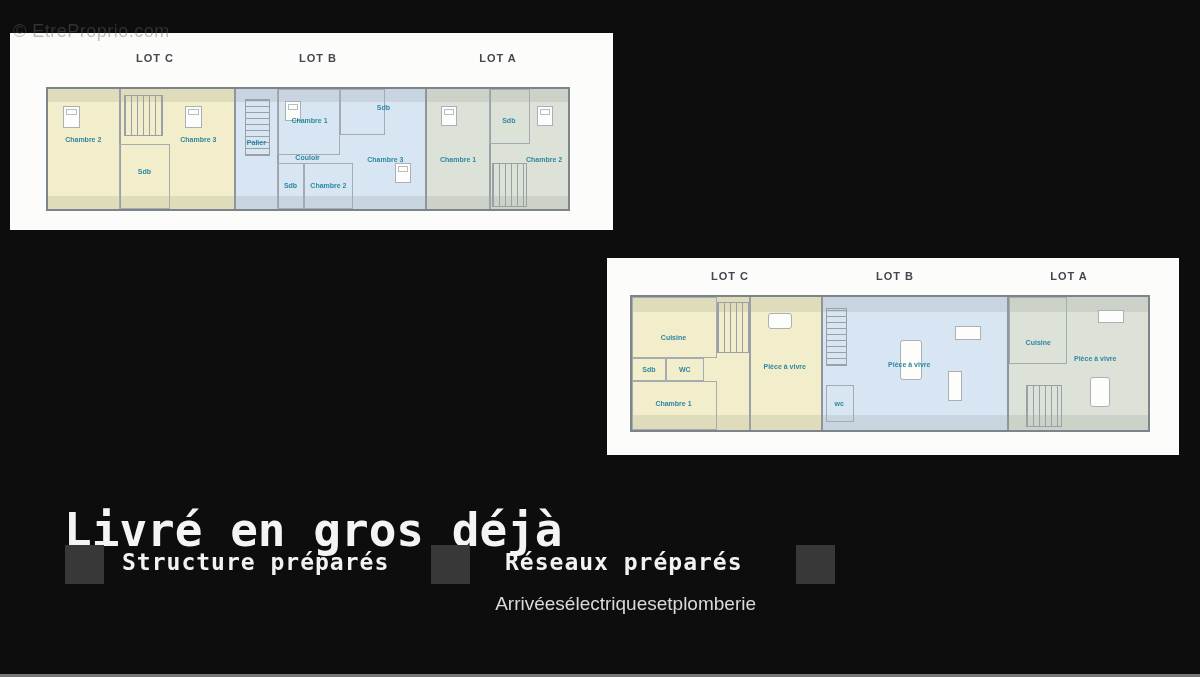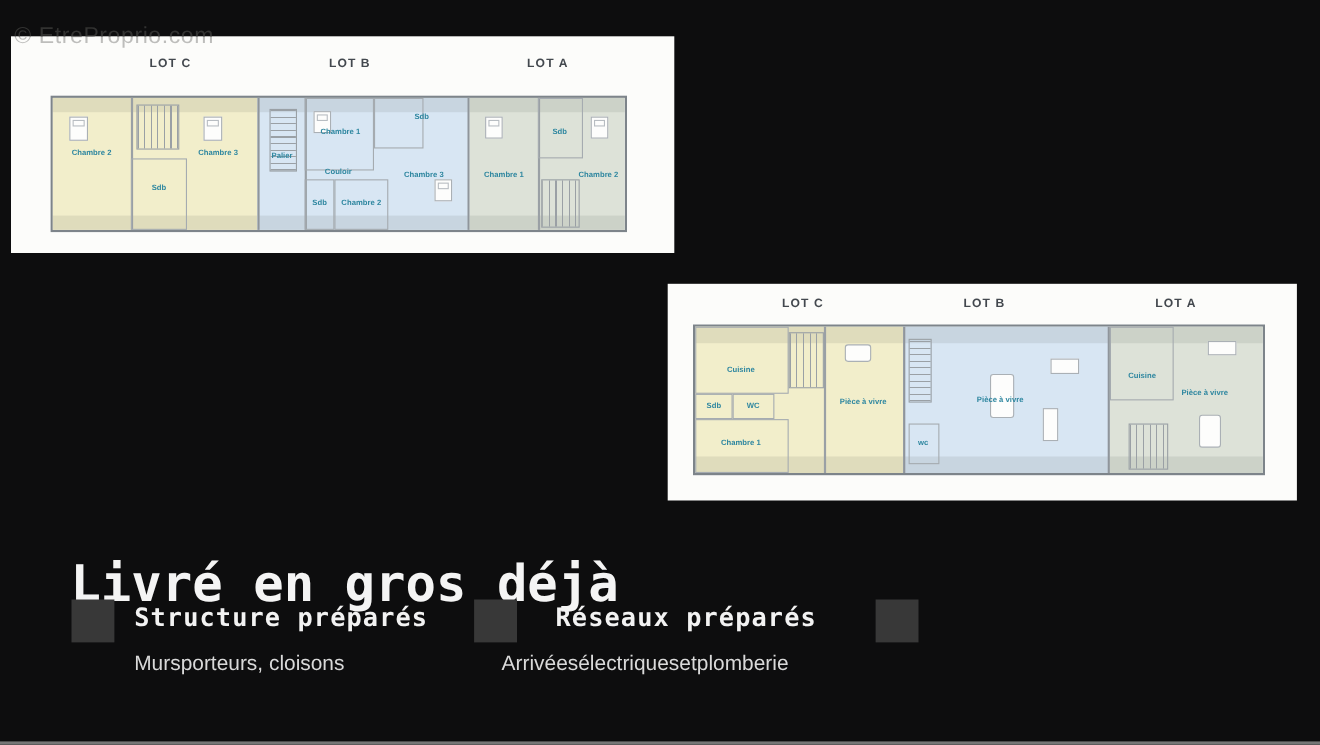--- a/index.html
+++ b/index.html
@@ -4,21 +4,21 @@
 <style>
   html,body{margin:0;padding:0;}
   body{
     width:1200px;height:677px;position:relative;overflow:hidden;
     background:#0d0d0e;
     font-family:"Liberation Sans", sans-serif;
   }
   
   .watermark{
     position:absolute;left:13px;top:21px;z-index:30;
-    font-size:21px;color:#3f3f3f;letter-spacing:.5px;
+    font-size:18px;color:#3f3f3f;letter-spacing:.5px;
     mix-blend-mode:difference;
   }
   
   .panel{
     position:absolute;background:#fcfcfa;z-index:5;
   }
   #panel1{left:10px;top:33px;width:603px;height:197px;}
   #panel2{left:607px;top:258px;width:572px;height:197px;}
   .lot-title{
     position:absolute;width:120px;margin-left:-60px;text-align:center;
@@ -71,21 +71,21 @@
     font-family:"DejaVu Sans Mono", monospace;font-weight:bold;
     font-size:23px;color:#f2f2f2;letter-spacing:1px;white-space:nowrap;
   }
   #feat1-title{left:122px;}
   #feat2-title{left:505px;}
   .feat-body{
     position:absolute;top:588px;
     font-size:19px;line-height:31px;color:#d9d9d9;
   }
   #feat1-body{left:122px;width:310px;text-align:left;}
-  #feat2-body{left:456px;width:322px;text-align:left;}
+  #feat2-body{left:434px;width:322px;text-align:right;}
   .bottom-bar{
     position:absolute;left:0;bottom:0;width:100%;height:3px;background:#767676;
   }
 </style>
 </head>
 <body>
 
 <div class="watermark">© EtreProprio.com</div>
 
 <div class="panel" id="panel1">
@@ -193,21 +193,20 @@
 </div>
 
 <h1 class="heading">Livré en gros déjà</h1>
 
 <div class="bullet" id="bullet1"></div>
 <div class="bullet" id="bullet2"></div>
 <div class="bullet" id="bullet3"></div>
 
 <div class="feat-title" id="feat1-title">Structure préparés</div>
 <div class="feat-body" id="feat1-body">
-  <div>Mursporteurs, cloisons</div>
 </div>
 
 <div class="feat-title" id="feat2-title">Réseaux préparés</div>
 <div class="feat-body" id="feat2-body">
   <div>Arrivéesélectriquesetplomberie</div>
 </div>
 
 <div class="bottom-bar"></div>
 
 </body></html>

